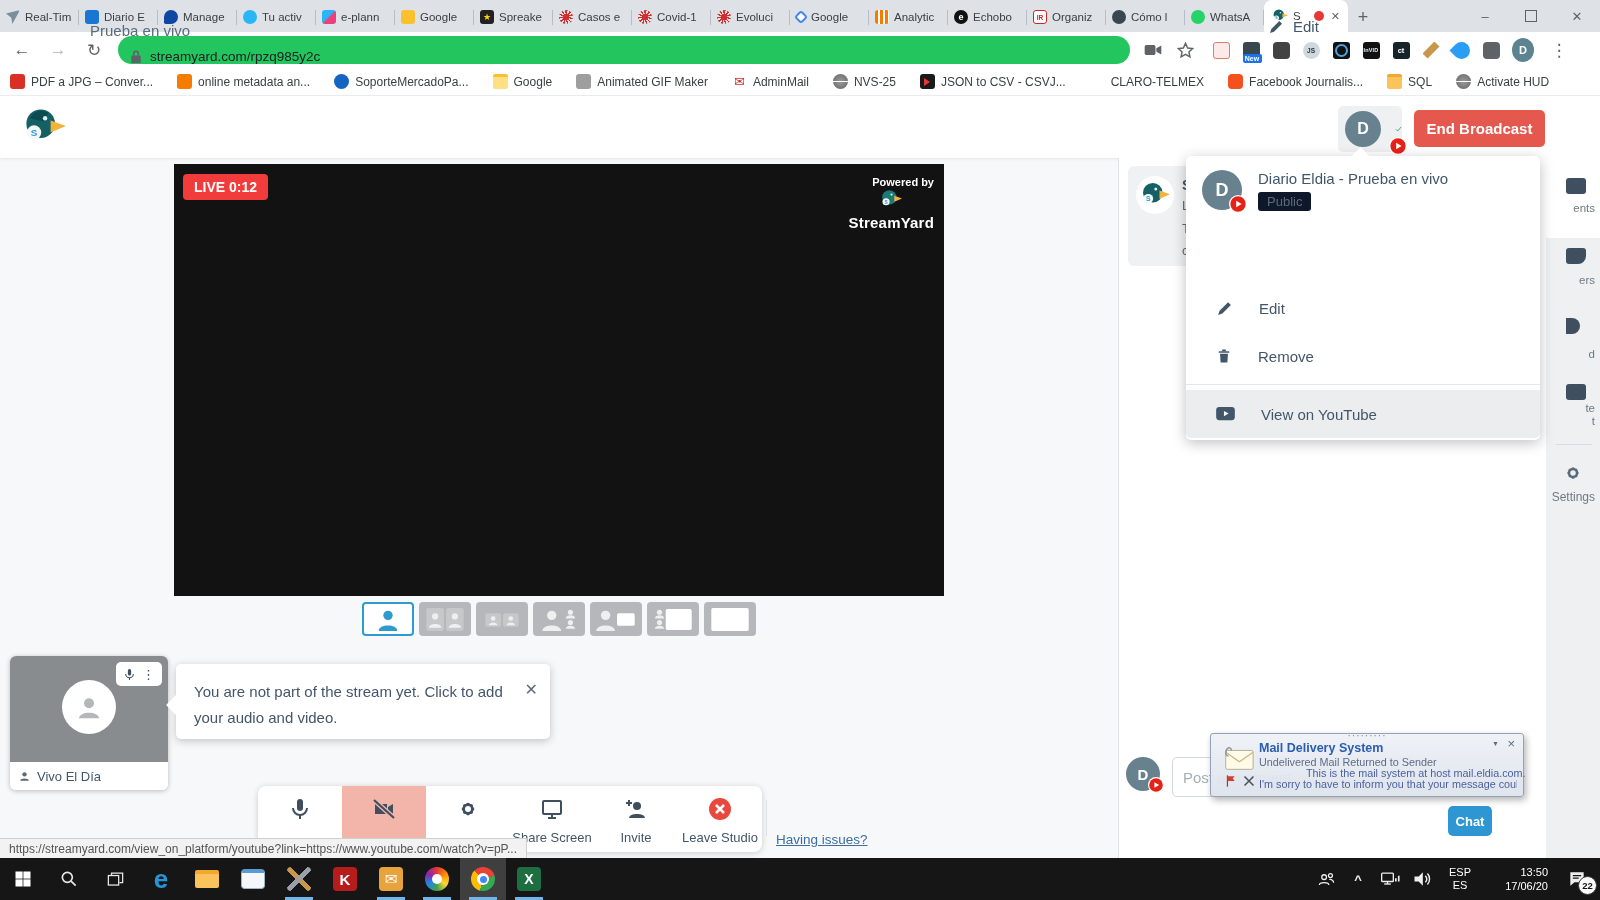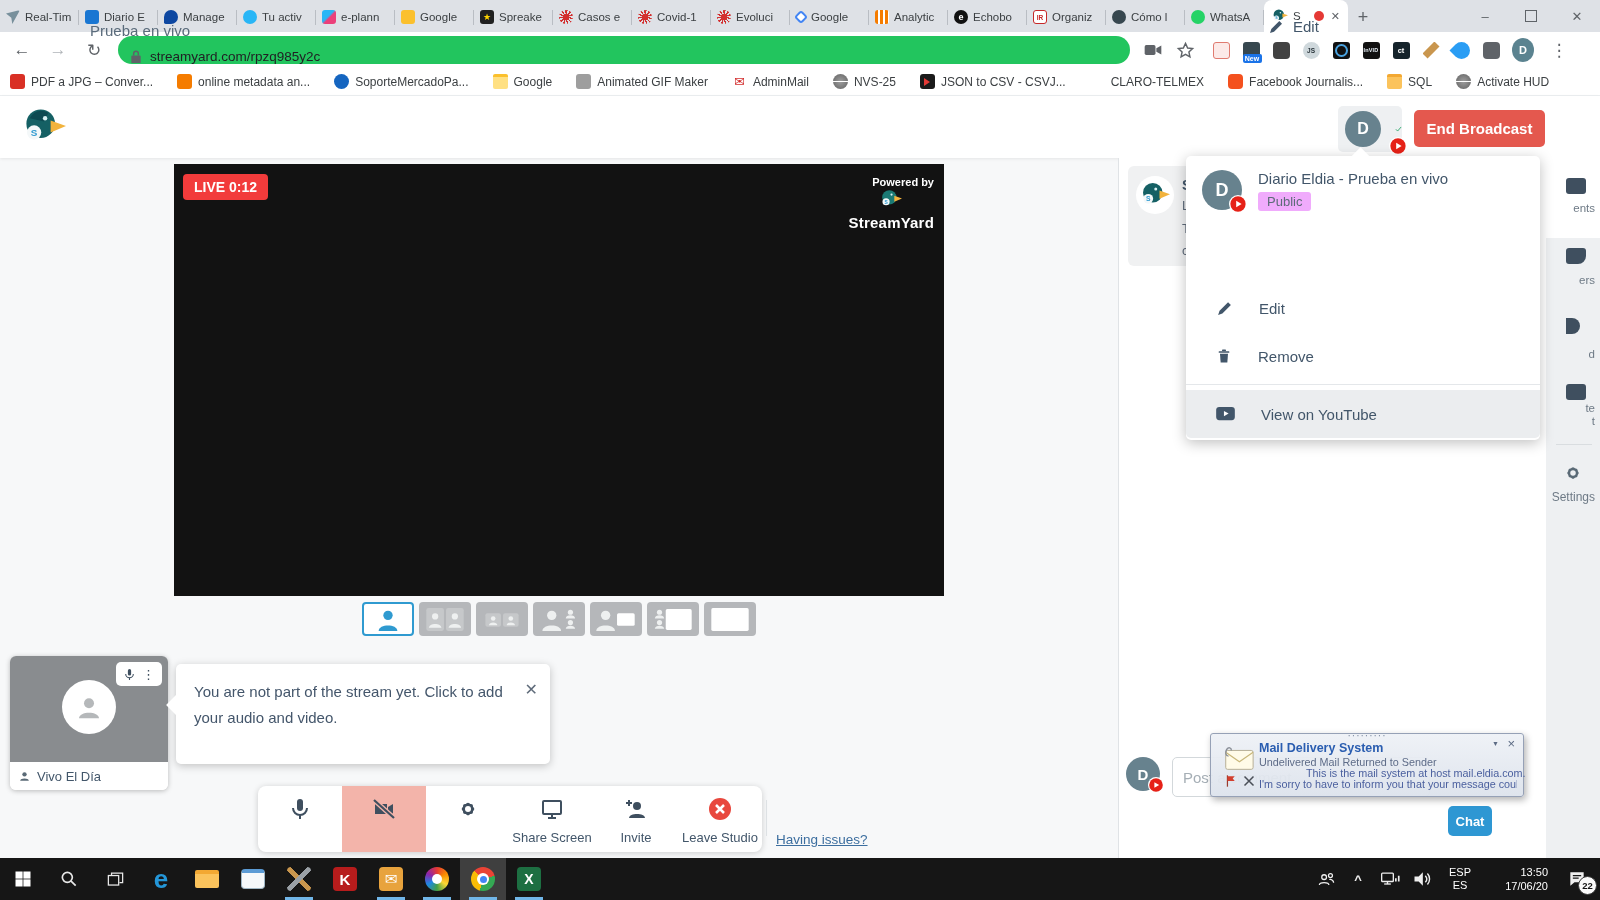--- a/index.html
+++ b/index.html
@@ -87,21 +87,21 @@
   .lbtn{width:52px;height:34px;border-radius:4px;background:#b5b7ba;display:flex;align-items:center;justify-content:center;cursor:pointer;box-sizing:border-box;}
   .lbtn svg{width:42px;height:27px;}
   .lbtn.active{background:#fff;border:2px solid #2f9ad0;}
   
   .pcard{position:absolute;left:10px;top:656px;width:158px;border-radius:6px;overflow:hidden;box-shadow:0 1px 5px rgba(0,0,0,.25);background:#fff;}
   .pthumb{height:106px;background:#898c8f;position:relative;}
   .pava{position:absolute;left:52px;top:24px;width:54px;height:54px;border-radius:50%;background:#fff;display:flex;align-items:center;justify-content:center;}
   .pctl{position:absolute;right:6px;top:6px;width:46px;height:24px;background:#fff;border-radius:5px;display:flex;align-items:center;justify-content:center;gap:6px;cursor:pointer;}
   .pname{height:28px;display:flex;align-items:center;gap:6px;padding-left:8px;font-size:13px;color:#42566a;background:#fff;}
   
-  .banner{position:absolute;left:176px;top:664px;width:374px;height:100px;background:#fff;border-radius:5px;box-shadow:0 2px 8px rgba(0,0,0,.22);z-index:30;box-sizing:border-box;padding:15px 44px 0 18px;font-size:15px;color:#44566b;line-height:1.75;}
+  .banner{position:absolute;left:176px;top:664px;width:374px;height:75px;background:#fff;border-radius:5px;box-shadow:0 2px 8px rgba(0,0,0,.22);z-index:30;box-sizing:border-box;padding:15px 44px 0 18px;font-size:15px;color:#44566b;line-height:1.75;}
   .banner .caret{position:absolute;left:-7px;top:34px;width:14px;height:14px;background:#fff;transform:rotate(45deg);}
   .banner .bclose{position:absolute;right:12px;top:12px;font-size:16px;color:#5f6b7a;cursor:pointer;}
   
   .toolbar{position:absolute;left:258px;top:786px;width:504px;height:66px;background:#fff;border-radius:8px;box-shadow:0 1px 6px rgba(0,0,0,.18);display:flex;z-index:20;}
   .tcellb{flex:0 0 84px;position:relative;display:flex;justify-content:center;cursor:pointer;}
   .tcellb svg{width:24px;height:24px;margin-top:11px;}
   .tcellb.muted{background:#f3b4aa;}
   .tblabel{position:absolute;bottom:7px;width:120px;left:-18px;text-align:center;font-size:13px;color:#42566a;white-space:nowrap;}
   .tbdiv{position:absolute;left:766px;top:800px;width:1px;height:36px;background:#dde1e4;z-index:20;}
   .issues{position:absolute;left:776px;top:832px;font-size:13.5px;color:#3c6e9f;text-decoration:underline;z-index:20;cursor:pointer;}
@@ -118,21 +118,21 @@
   .chat-ava{position:absolute;left:1126px;top:757px;z-index:10;}
   .chat-input{position:absolute;left:1172px;top:757px;width:258px;height:40px;border:1.5px solid #d3d8db;border-radius:5px;background:#fff;box-sizing:border-box;font-size:15px;color:#6b7886;padding:0 10px;z-index:10;font-family:"Liberation Sans",sans-serif;}
   .chat-input::placeholder{color:#a5aeb5;}
   .chat-btn{position:absolute;left:1448px;top:806px;width:44px;height:30px;background:#2e97d3;border-radius:5px;color:#fff;font-size:13px;font-weight:bold;display:flex;align-items:center;justify-content:center;z-index:10;cursor:pointer;}
   
   .dropdown{position:absolute;left:1186px;top:156px;width:354px;height:284px;background:#fff;border-radius:5px;box-shadow:0 3px 14px rgba(0,0,0,.25);z-index:60;}
   .dropdown .dcaret{position:absolute;left:168px;top:-6px;width:13px;height:13px;background:#fff;transform:rotate(45deg);}
   .drow1{position:absolute;left:16px;top:14px;display:flex;gap:16px;}
   .ava40{width:40px;height:40px;border-radius:50%;background:#67828e;color:#fff;font-size:18px;font-weight:bold;display:flex;align-items:center;justify-content:center;position:relative;flex:0 0 40px;}
   .dtitle{font-size:15px;color:#42566a;}
-  .dbadge{display:inline-block;margin-top:5px;background:#f0abfc;border-radius:3px;padding:2px 9px;font-size:13px;color:#5c6b78;}
+  .dbadge{display:inline-block;margin-top:5px;background:#0f172a;border-radius:3px;padding:2px 9px;font-size:13px;color:#5c6b78;}
   .dlive{position:absolute;left:14px;top:76px;width:326px;height:40px;background:#edf9f3;border:1px solid #bfe6d2;border-radius:5px;display:flex;align-items:center;padding-left:20px;box-sizing:border-box;gap:16px;font-size:15px;color:#2f9a66;}
   .ditem{position:absolute;left:0;width:354px;height:44px;display:flex;align-items:center;padding-left:30px;box-sizing:border-box;gap:26px;font-size:15px;color:#42566a;cursor:pointer;}
   .ddiv{position:absolute;left:0;top:228px;width:354px;height:1px;background:#e4e7ea;}
   .ditem.hov{background:#ebedef;border-radius:0 0 5px 5px;}
   
   .notif{position:absolute;left:1210px;top:733px;width:312px;height:62px;background:linear-gradient(rgba(238,241,246,.95),rgba(221,227,236,.95));border:1px solid #96a1b6;border-radius:3px;box-shadow:2px 3px 7px rgba(0,0,0,.3);z-index:70;}
   .ngrip{position:absolute;left:0;right:0;top:-4px;text-align:center;font-size:10px;letter-spacing:1px;color:#7c8aa0;}
   .ncaret{position:absolute;right:24px;top:6px;font-size:7px;color:#5c6b84;cursor:pointer;}
   .nclose{position:absolute;right:8px;top:2px;font-size:13px;color:#5c6b84;cursor:pointer;}
   .ntitle{position:absolute;left:48px;top:7px;font-size:12.5px;font-weight:bold;color:#2a5db0;white-space:nowrap;}
@@ -675,20 +675,21 @@
       <svg width="13" height="14" viewBox="0 0 16 16">
           <line x1="3" y1="1" x2="3" y2="15" stroke="#9a3b2e" stroke-width="1.5"></line>
           <path d="M3 2h9l-2.5 3L12 8H3z" fill="#d23f2e"></path>
         </svg>
       <svg width="12" height="12" viewBox="0 0 16 16">
           <path d="M2 2l12 12M14 2L2 14" stroke="#4a4f57" stroke-width="2"></path>
         </svg>
     </div>
   </div>
 
+  <div class="statustip">https://streamyard.com/view_on_platform/youtube?link=https://www.youtube.com/watch?v=pP...</div>
 
   <div class="taskbar">
     <div class="tk">
       <svg width="18" height="18" viewBox="0 0 24 24" fill="#fff">
           <rect x="2" y="2" width="9.5" height="9.5"></rect>
           <rect x="12.5" y="2" width="9.5" height="9.5"></rect>
           <rect x="2" y="12.5" width="9.5" height="9.5"></rect>
           <rect x="12.5" y="12.5" width="9.5" height="9.5"></rect>
         </svg>
     </div>

